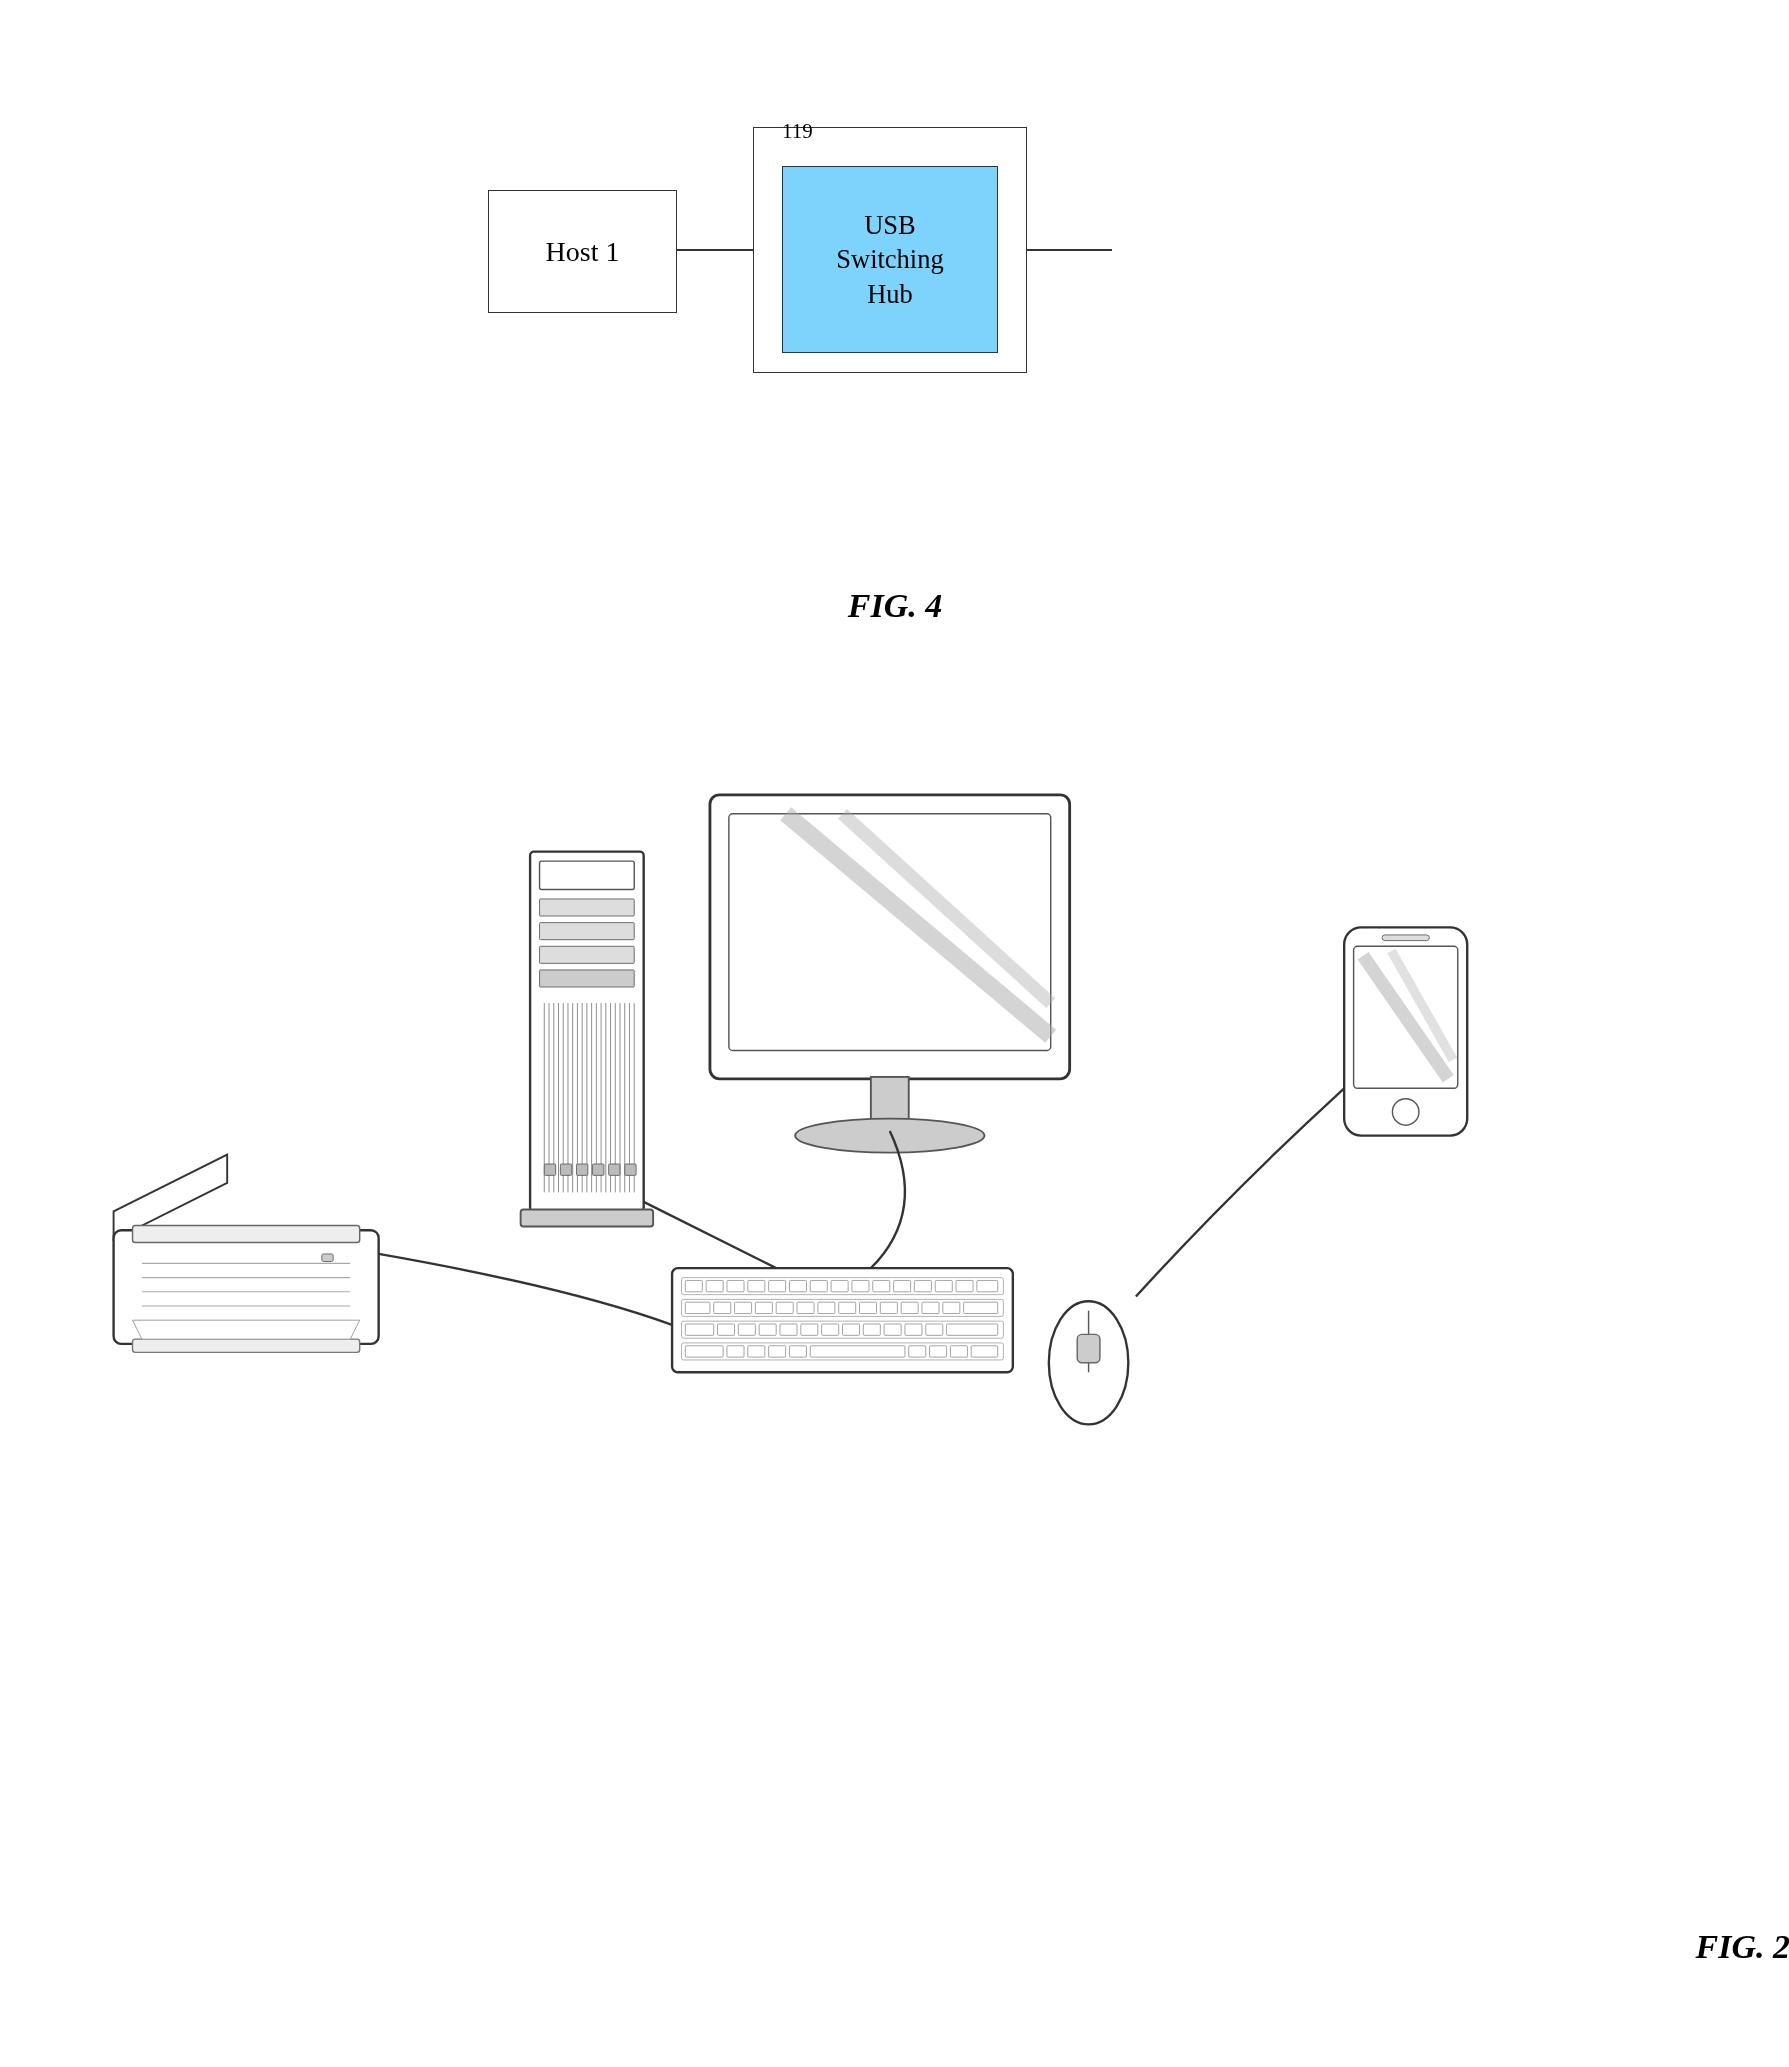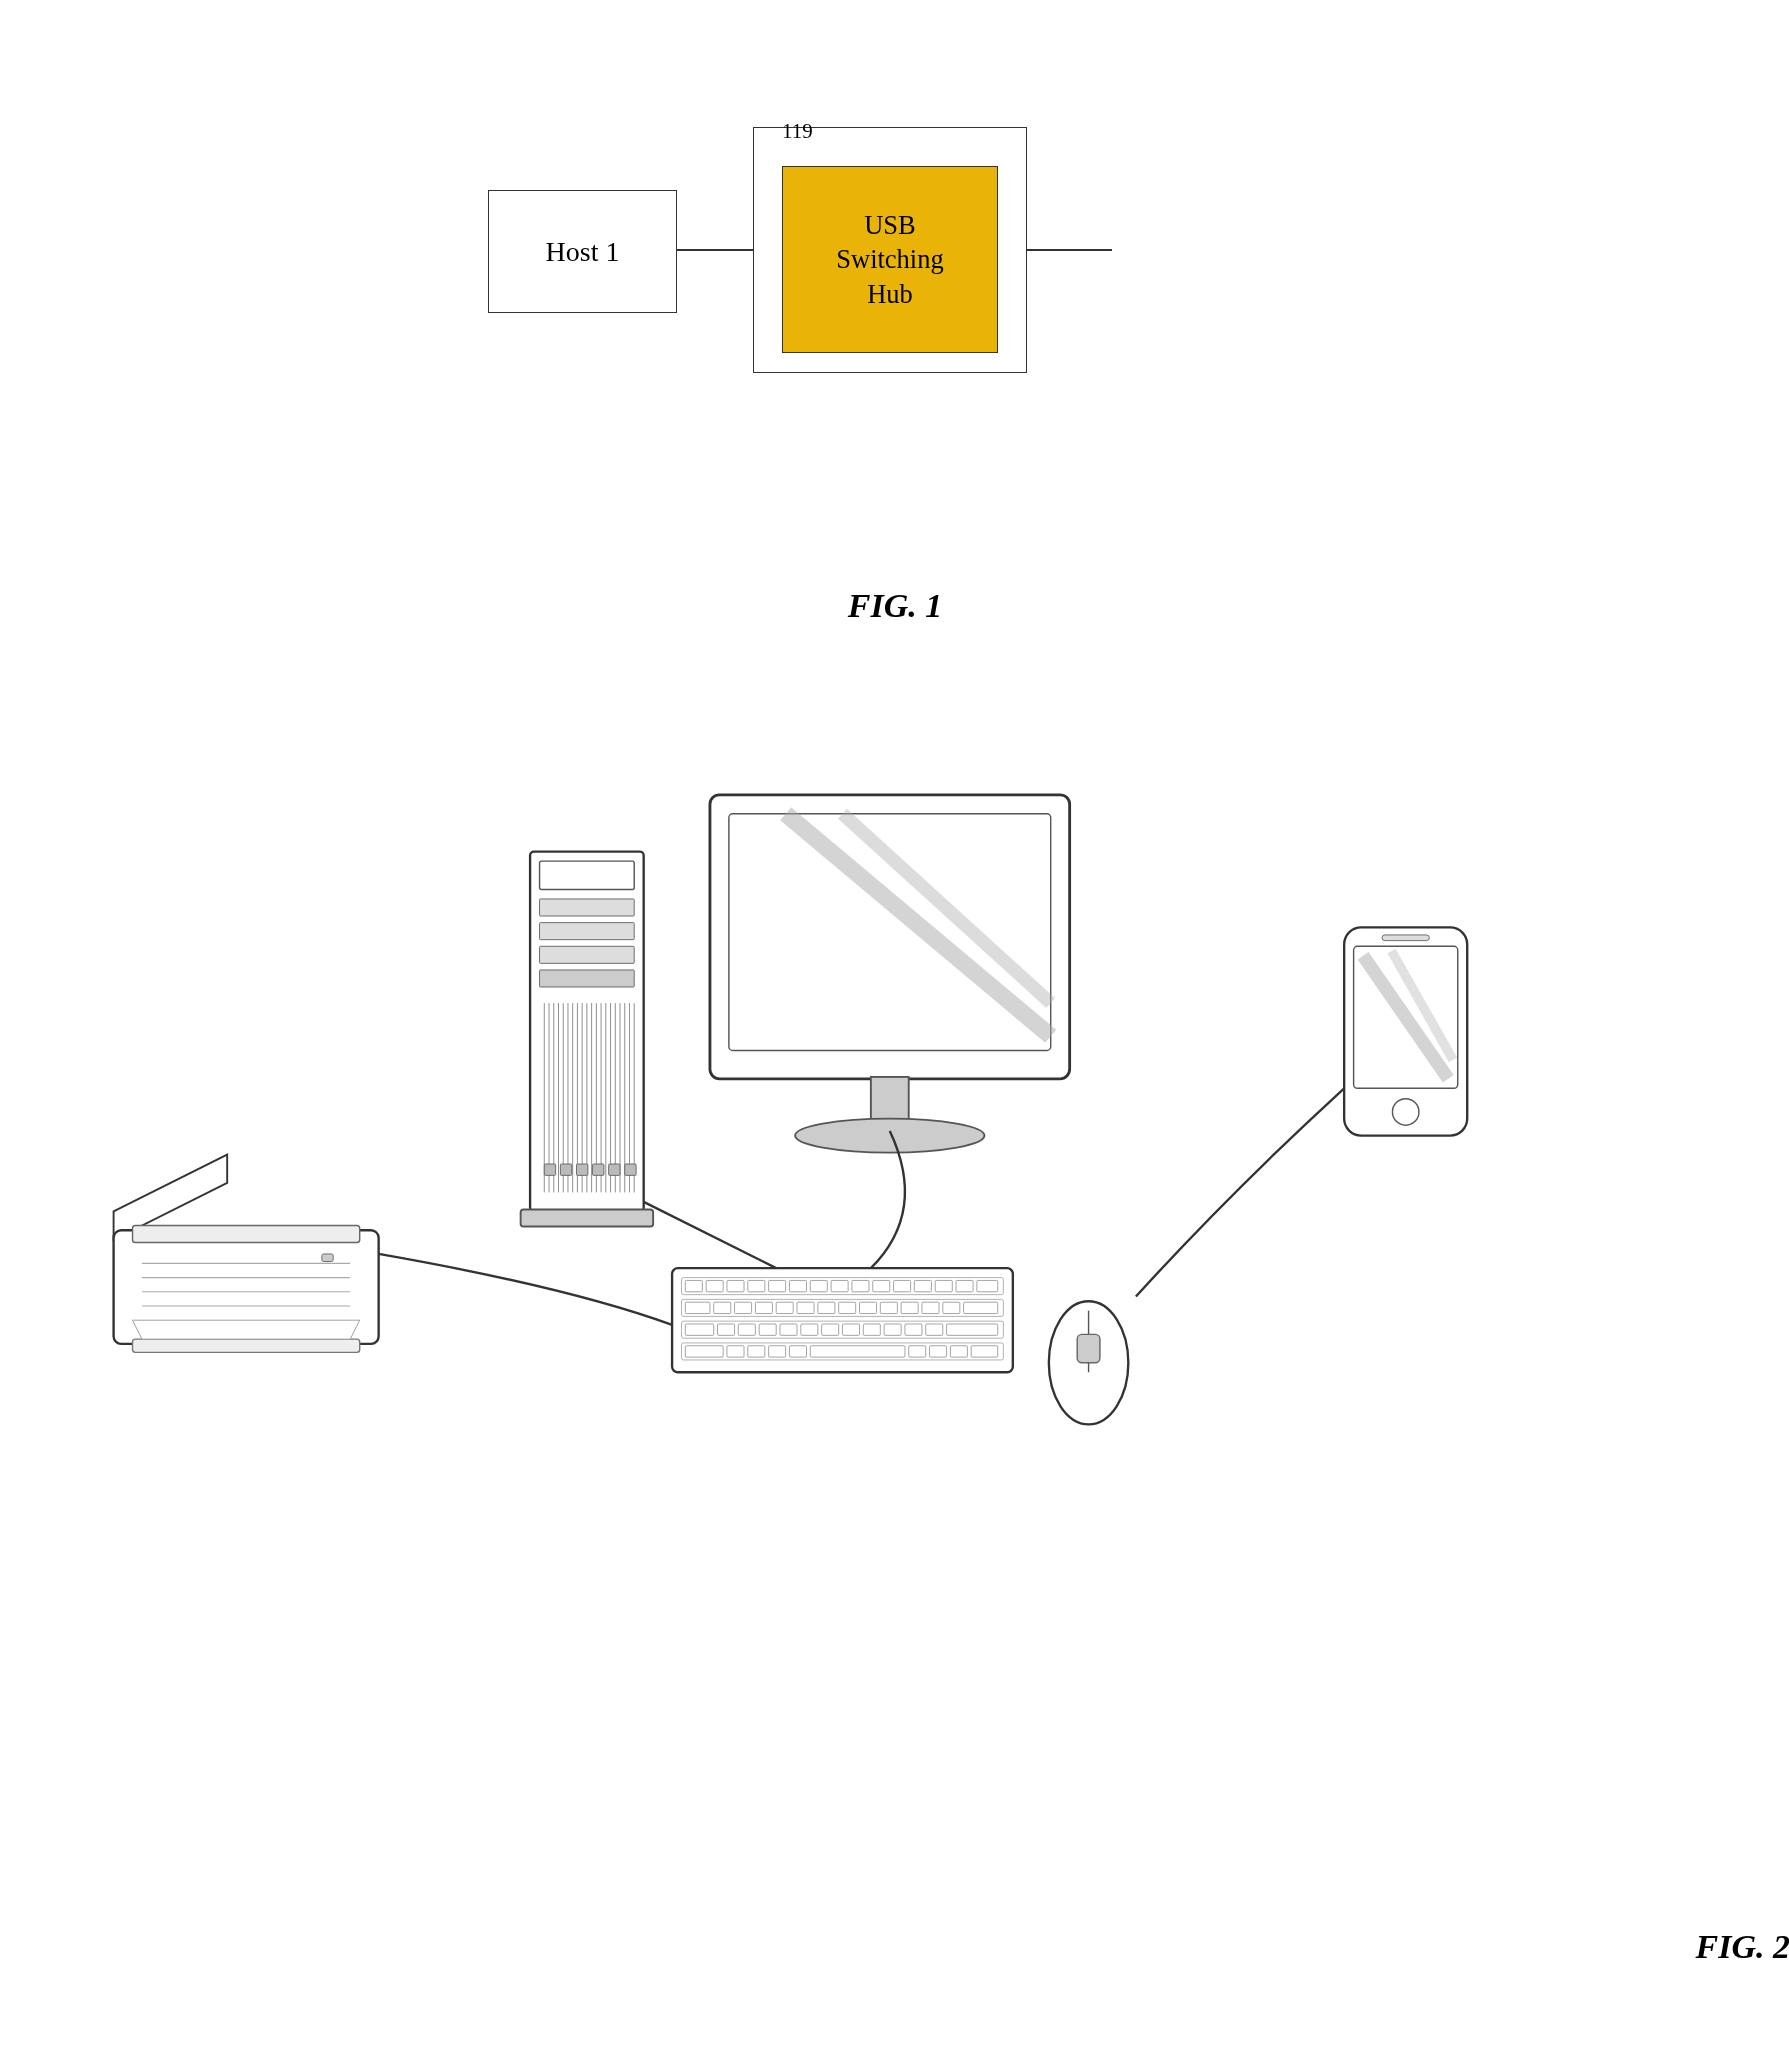--- a/index.html
+++ b/index.html
@@ -56,21 +56,21 @@
       height: 246px;
     }
 
     .hub-inner-box {
       position: absolute;
       top: 38px;
       left: 28px;
       right: 28px;
       bottom: 19px;
       border: 1.9px solid #333;
-      background: #eab308;
+      background: #7dd3fc;
       display: flex;
       align-items: center;
       justify-content: center;
       text-align: center;
       font-size: 28px;
       line-height: 1.3;
     }
 
     .host2-box {
       right: 19px;
@@ -169,21 +169,21 @@
 Switching
 Hub</span>
       </div>
     </div>
 
     <div class="connector-line line-hub-h2"></div>
 
 
   </div>
 
-  <div class="fig-caption" style="bottom:19px;">FIG. 1</div>
+  <div class="fig-caption" style="bottom:19px;">FIG. 4</div>
 </div>
 
 <div class="fig2-section">
 
   <svg class="fig2-svg" viewBox="0 0 1891 1200" xmlns="http://www.w3.org/2000/svg" style="position:absolute;top:0;left:0;">
 
     <g transform="translate(560, 120)">
 
       <rect x="0" y="0" width="120" height="380" rx="4" ry="4" fill="white" stroke="#333" stroke-width="2.5"></rect>
 

